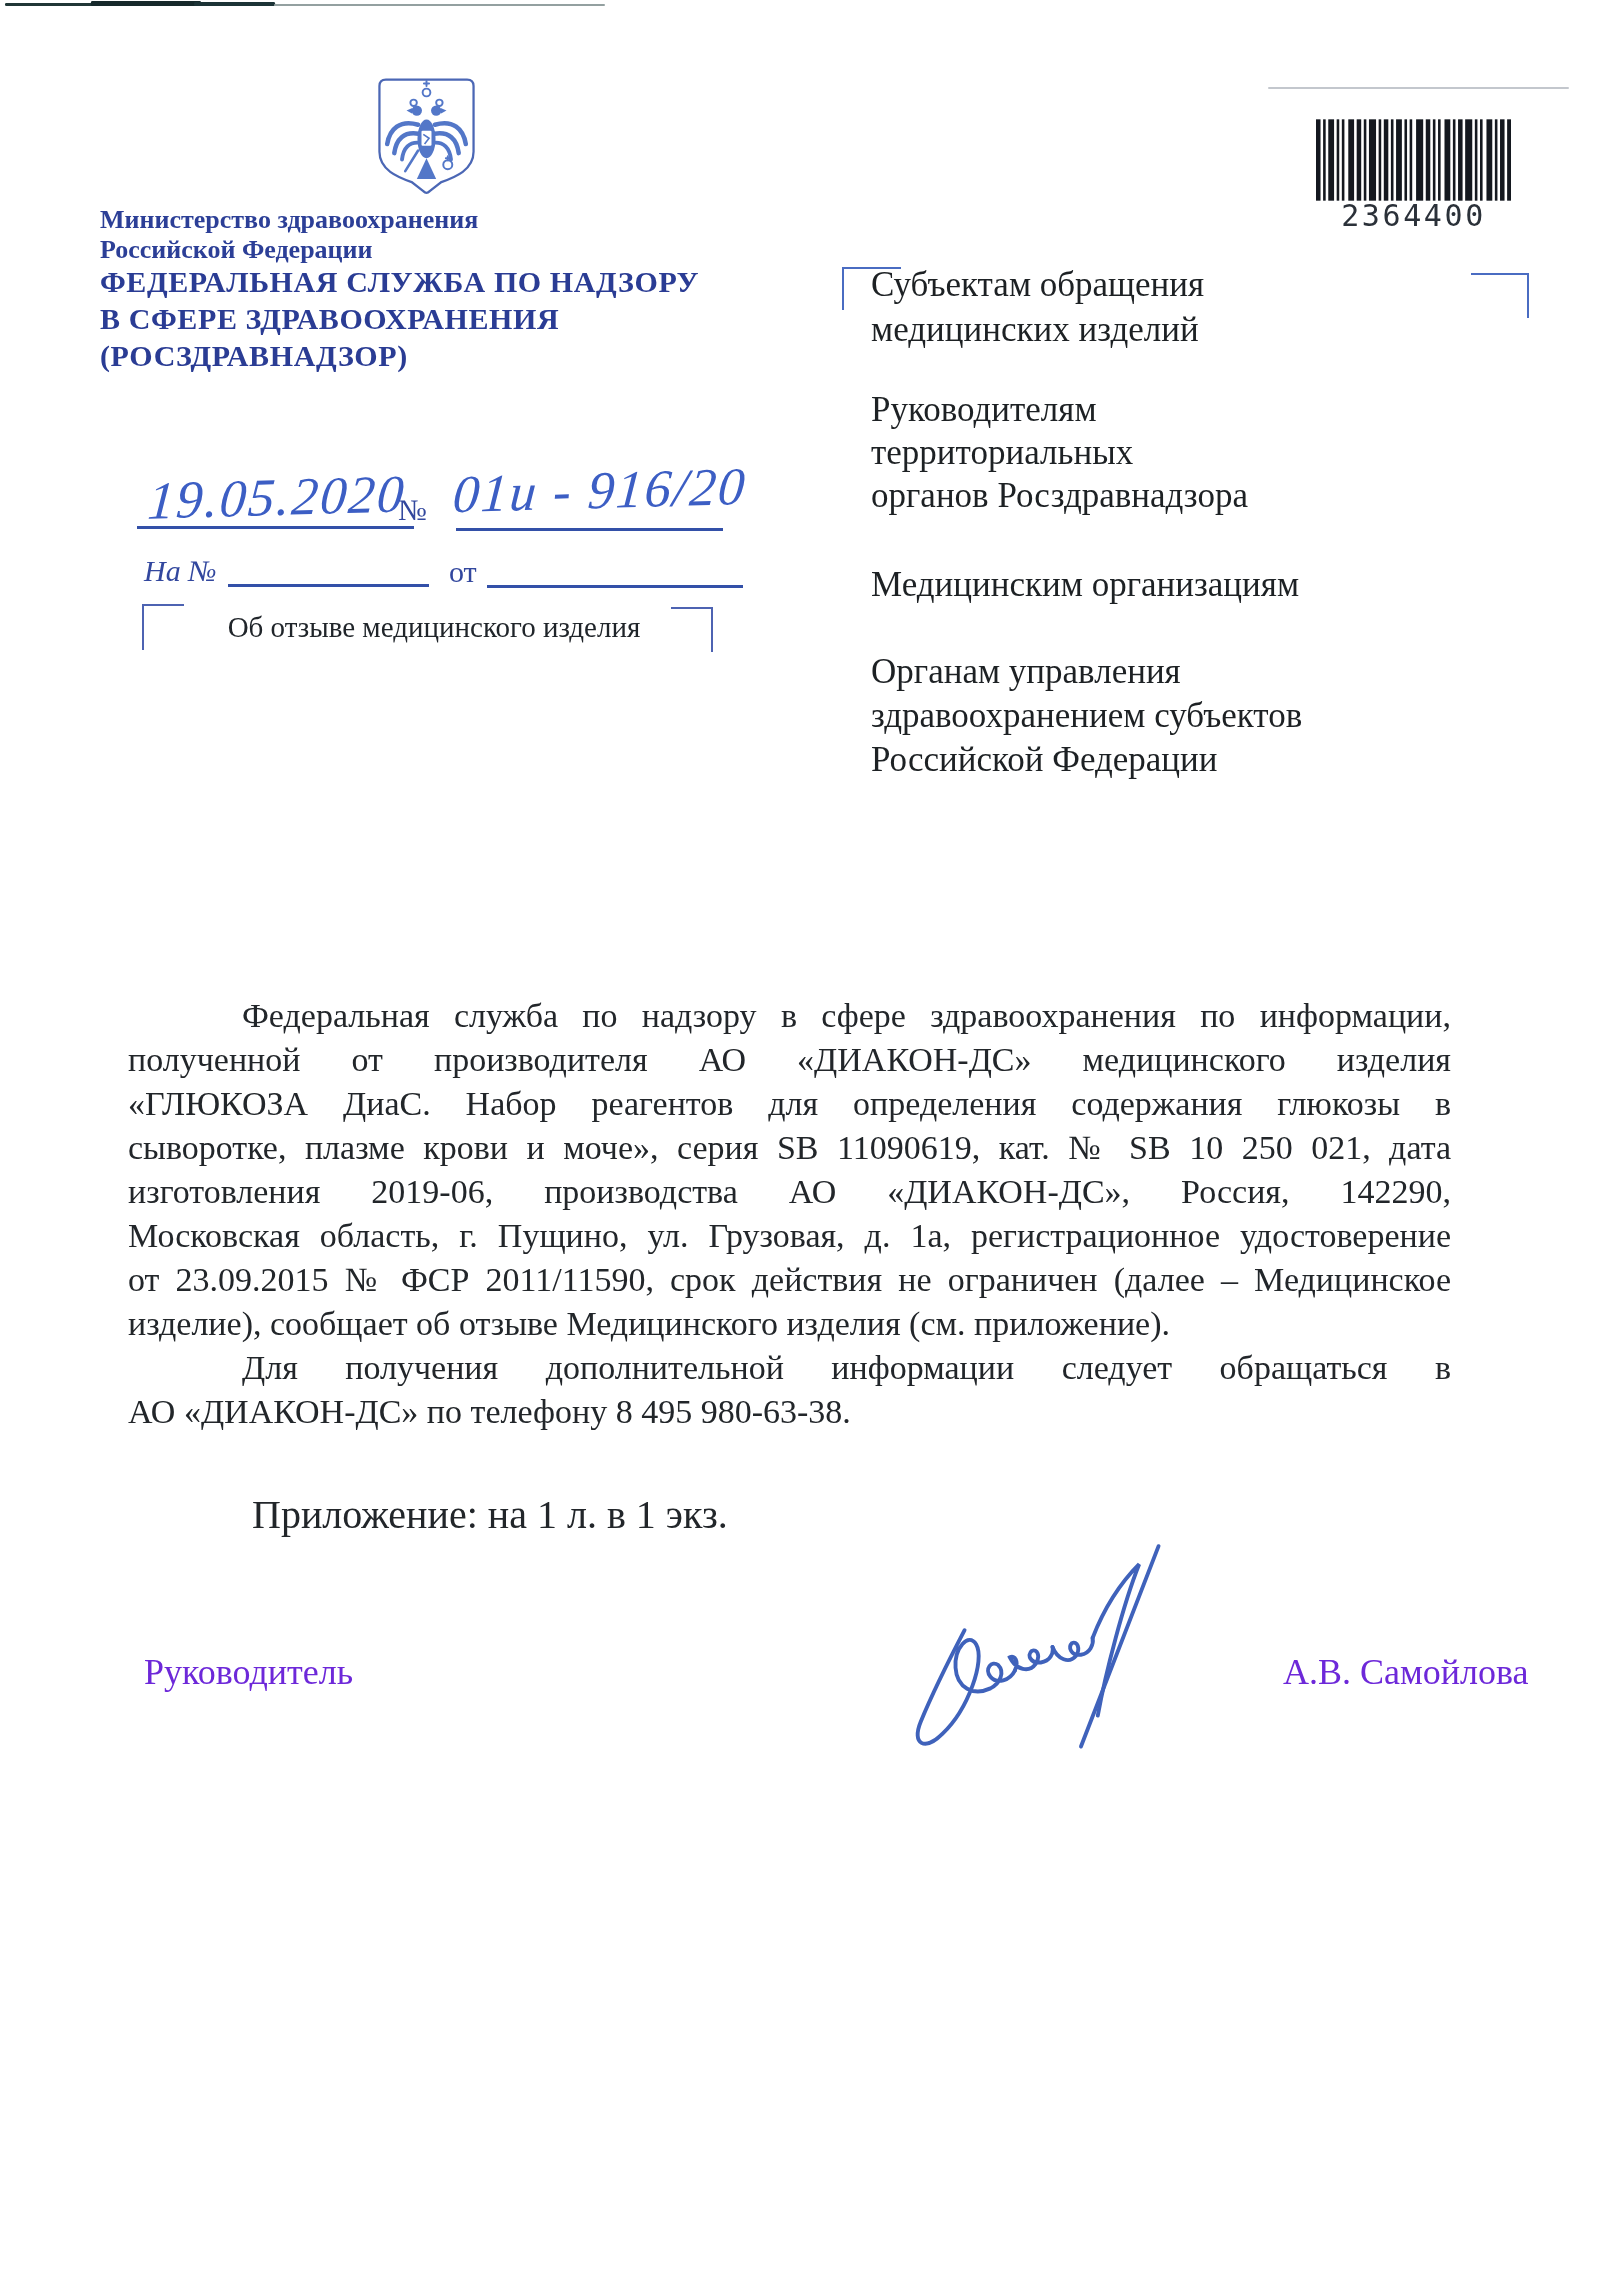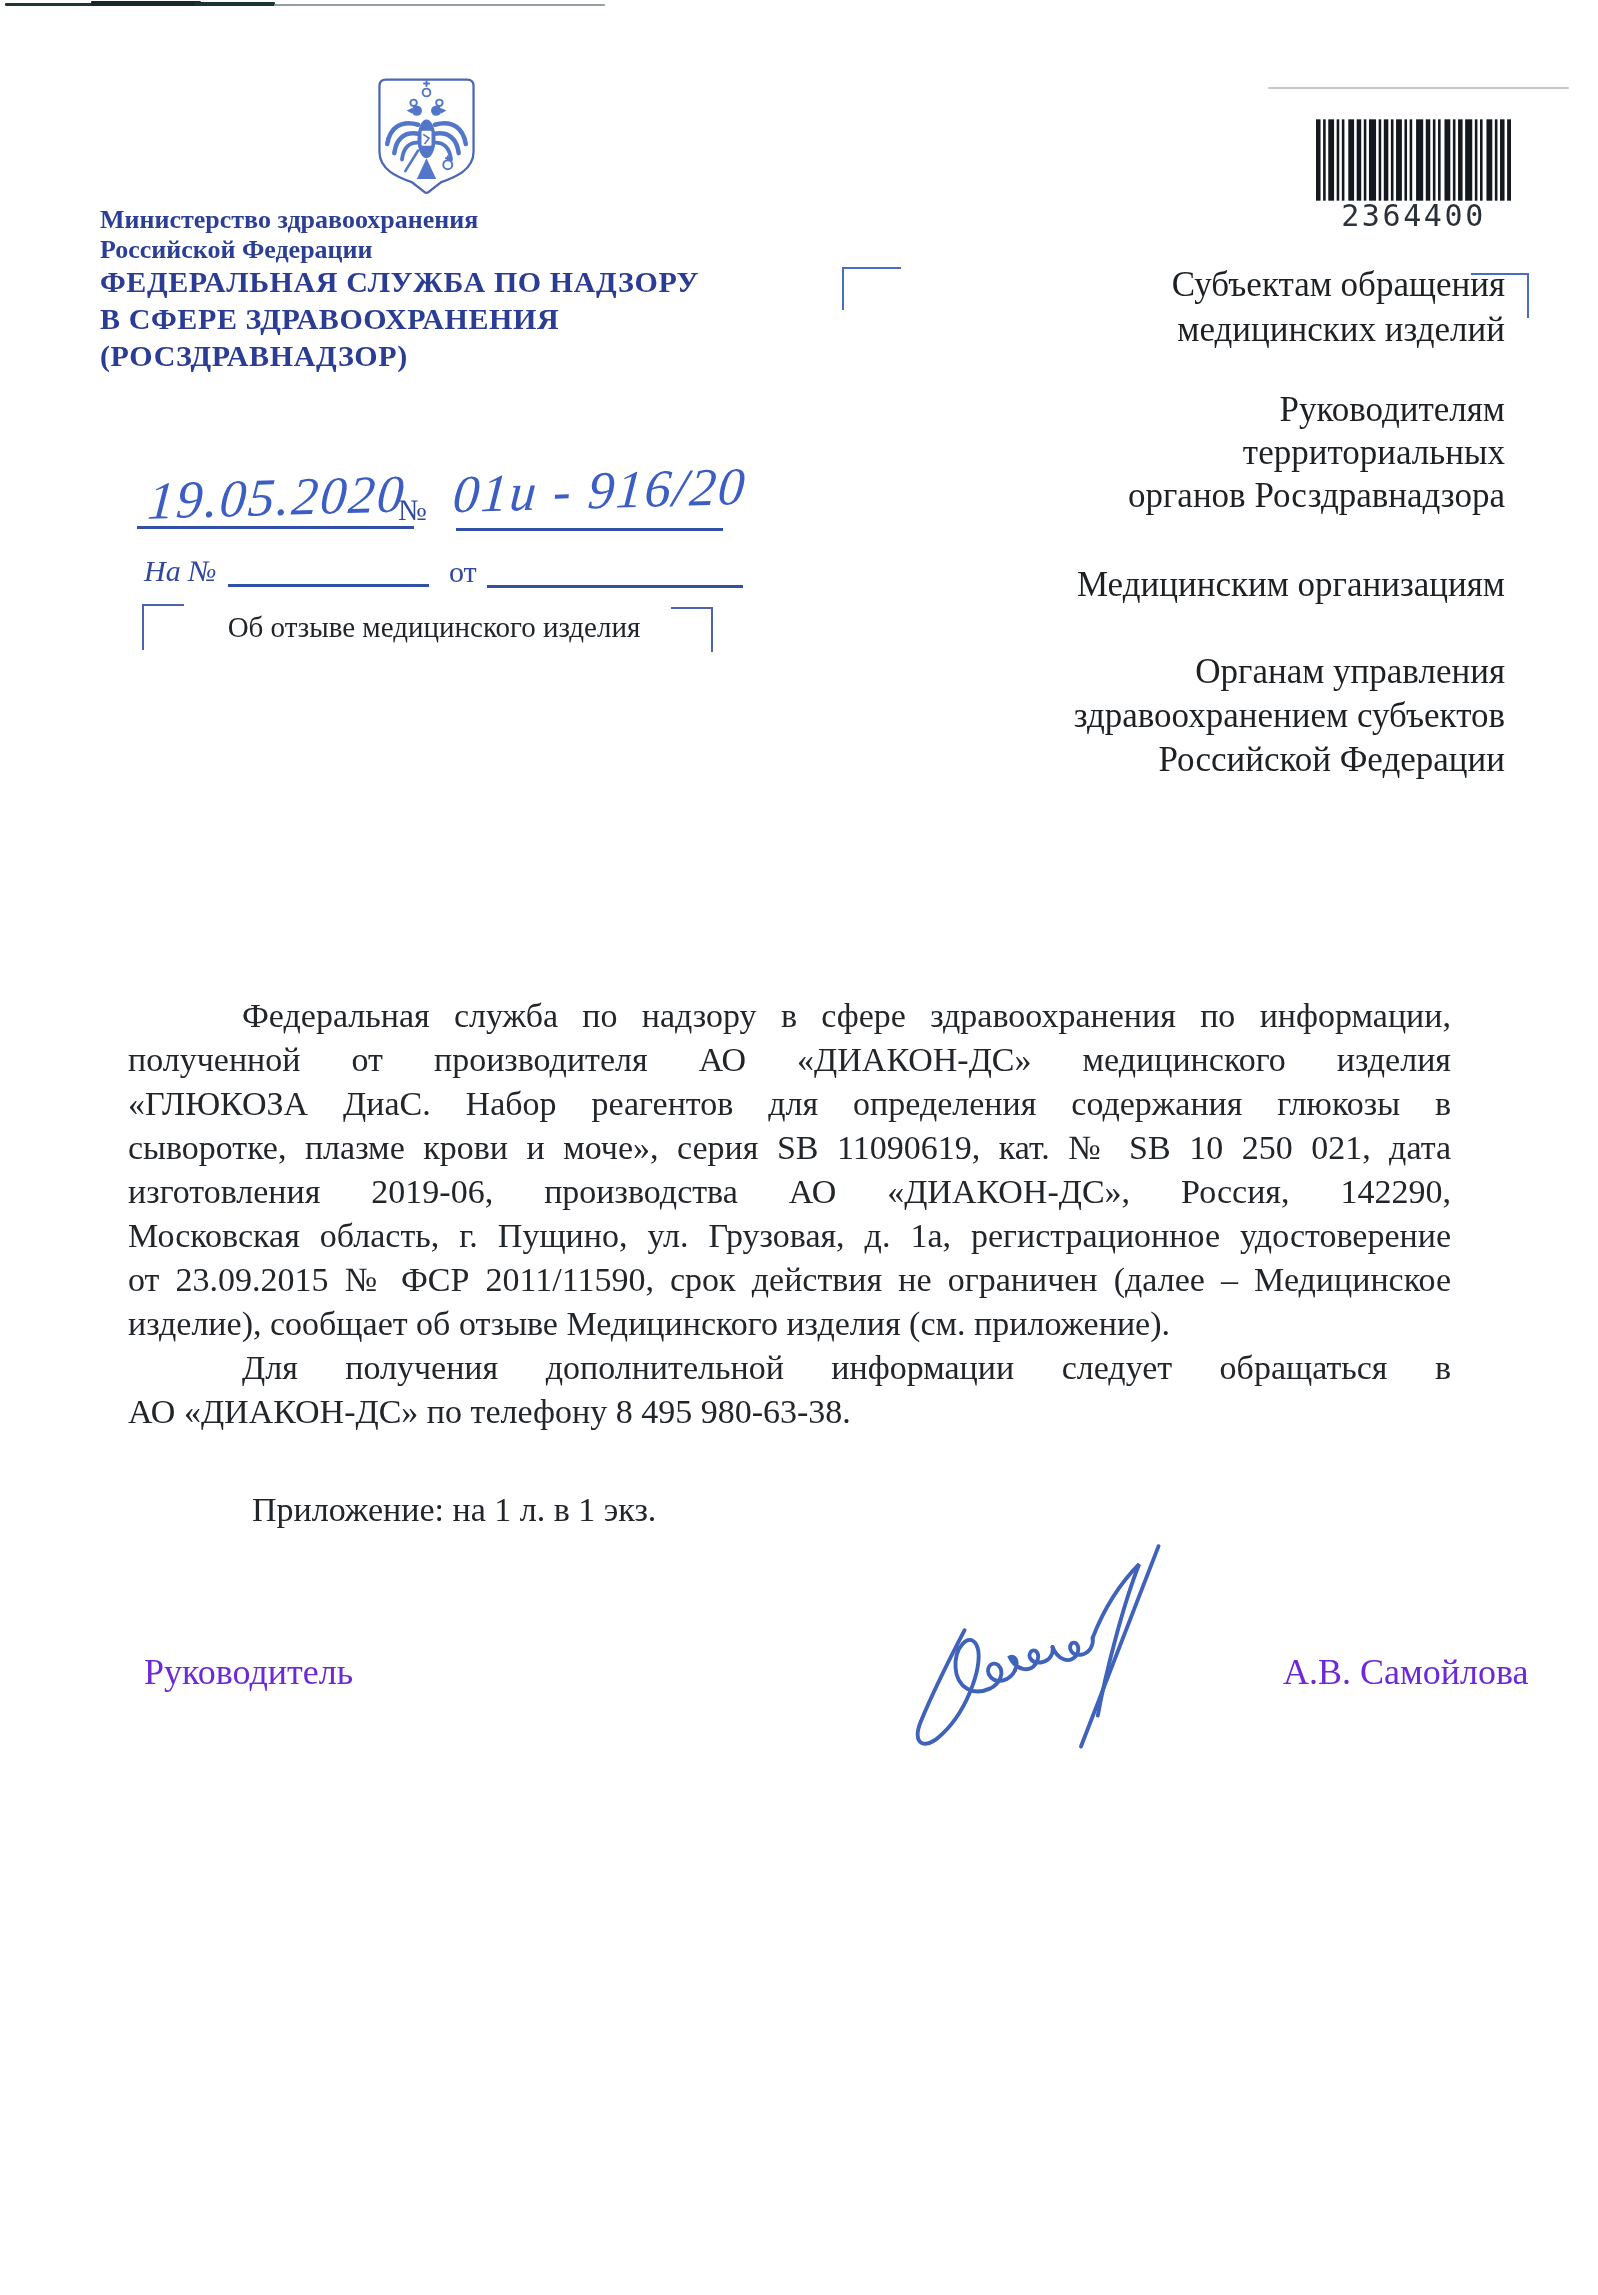--- a/index.html
+++ b/index.html
@@ -46,35 +46,35 @@
 
   .barcode-digits{
     position:absolute;left:1316px;top:198px;width:195px;
     text-align:center;
     font-family:"DejaVu Sans Mono", monospace;
     font-size:30px;letter-spacing:2.6px;color:#2b3139;
   }
 
   .recipient-group{
     position:absolute;left:871px;width:634px;
-    text-align:right;white-space:pre-line;
+    text-align:left;white-space:pre-line;
     font-size:35px;color:#1d2124;line-height:45px;
   }
 
   .bodytext{
     position:absolute;left:128px;top:994px;width:1323px;
     font-size:34px;line-height:44px;color:#22262a;
   }
   .bline{text-align:left;}
   .bline.j{text-align:justify;text-align-last:justify;}
   .bline.ind{text-indent:114px;}
 
   .attachment{
     position:absolute;left:252px;top:1491px;
-    font-size:34px;color:#22262a;
+    font-size:40px;color:#22262a;
   }
   .sig-label{position:absolute;font-size:36px;color:#6d28d9;}
 </style>
 </head>
 <body>
 
 <div class="page">
 
   <div class="scanline" style="left:5.2px;top:2.6px;width:269px;height:3.9px;background:#203636;"></div>
   <div class="scanline" style="left:91px;top:1.3px;width:110px;height:5.2px;background:#16292b;"></div>

